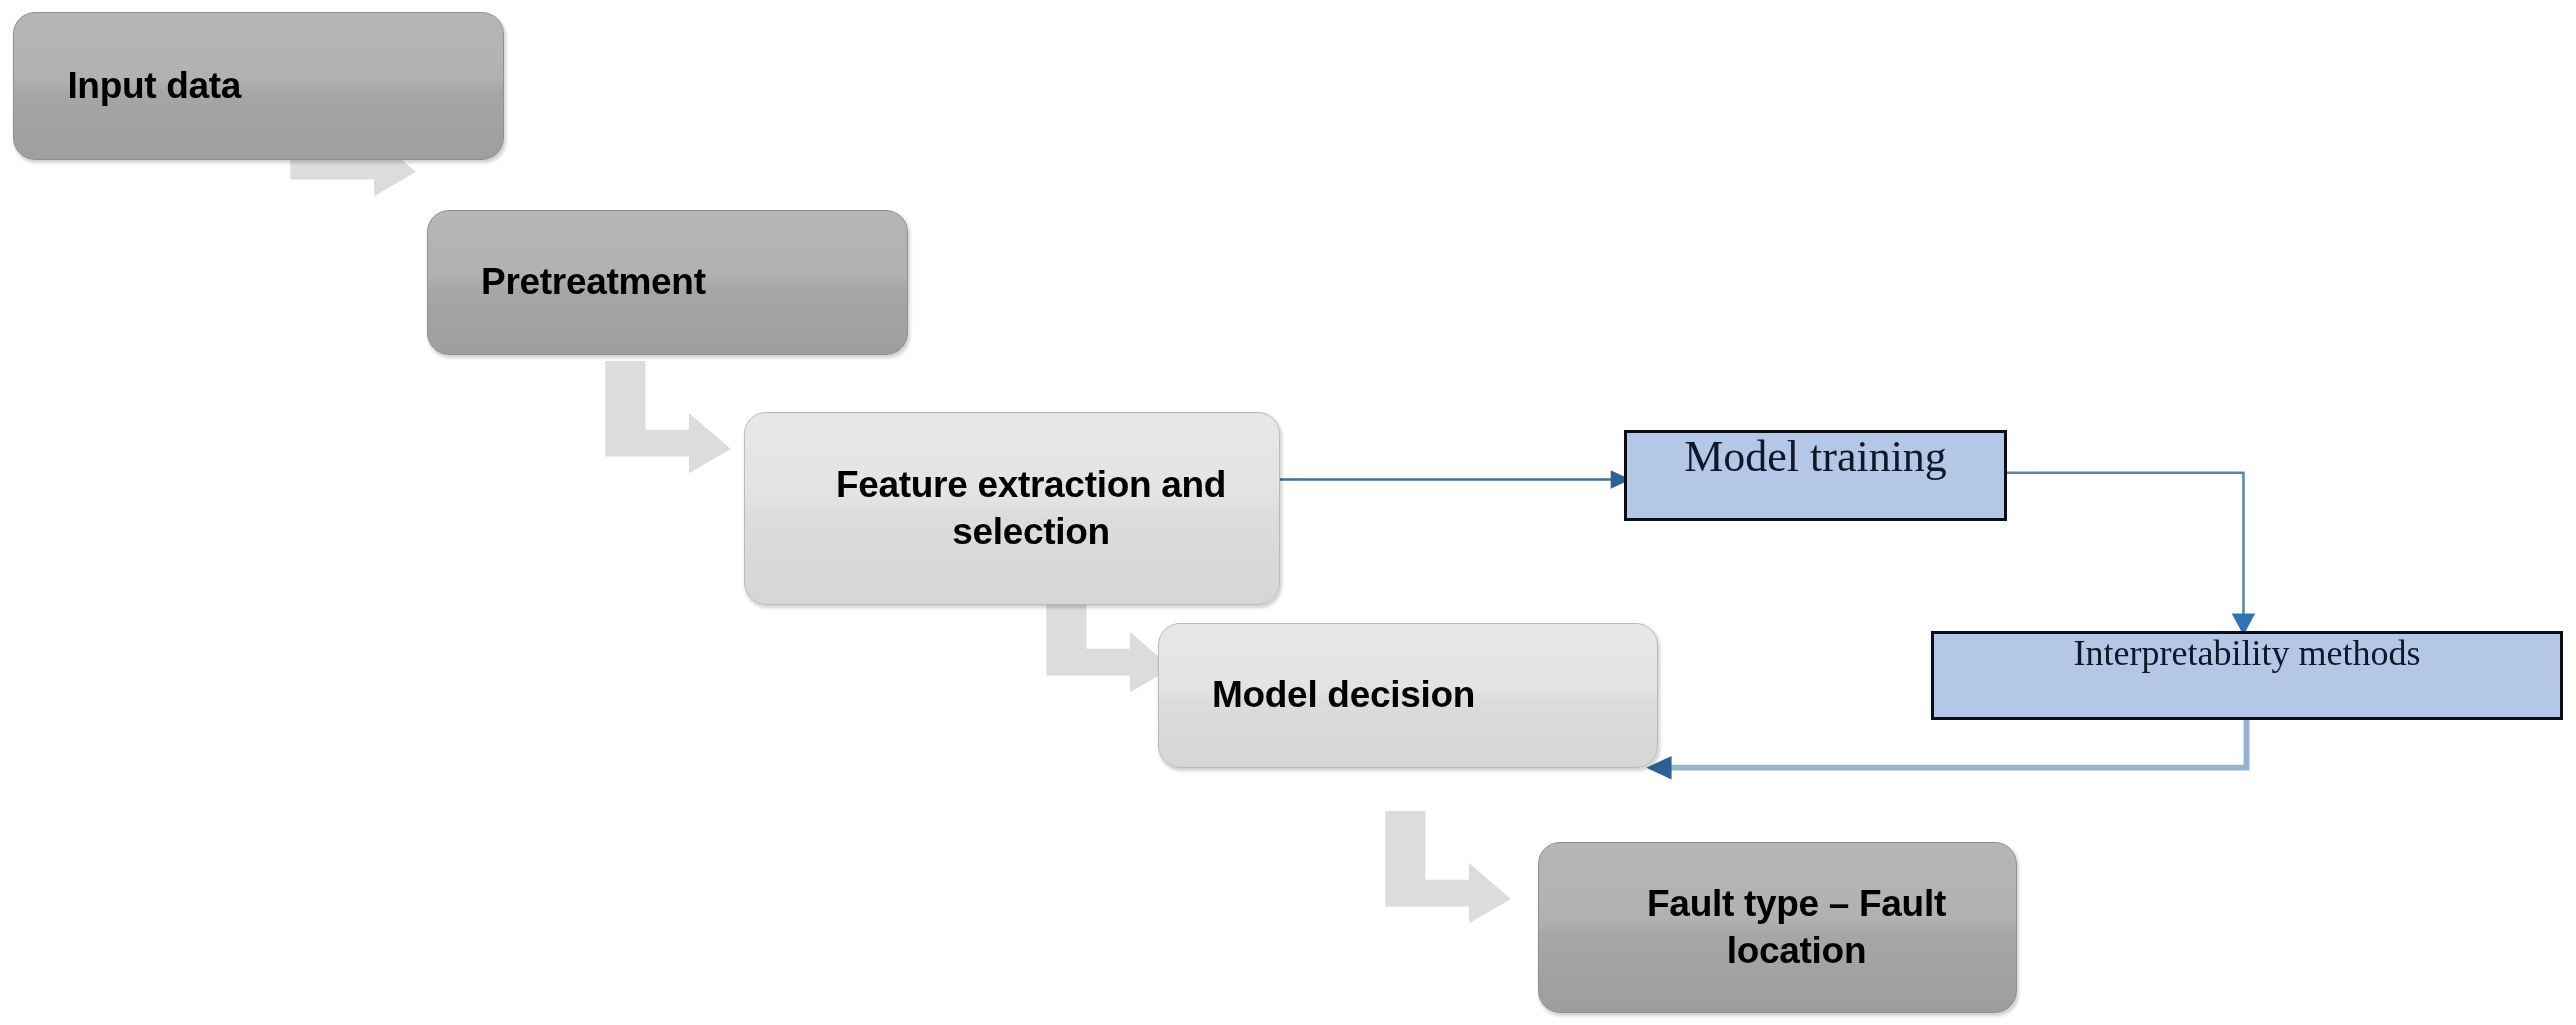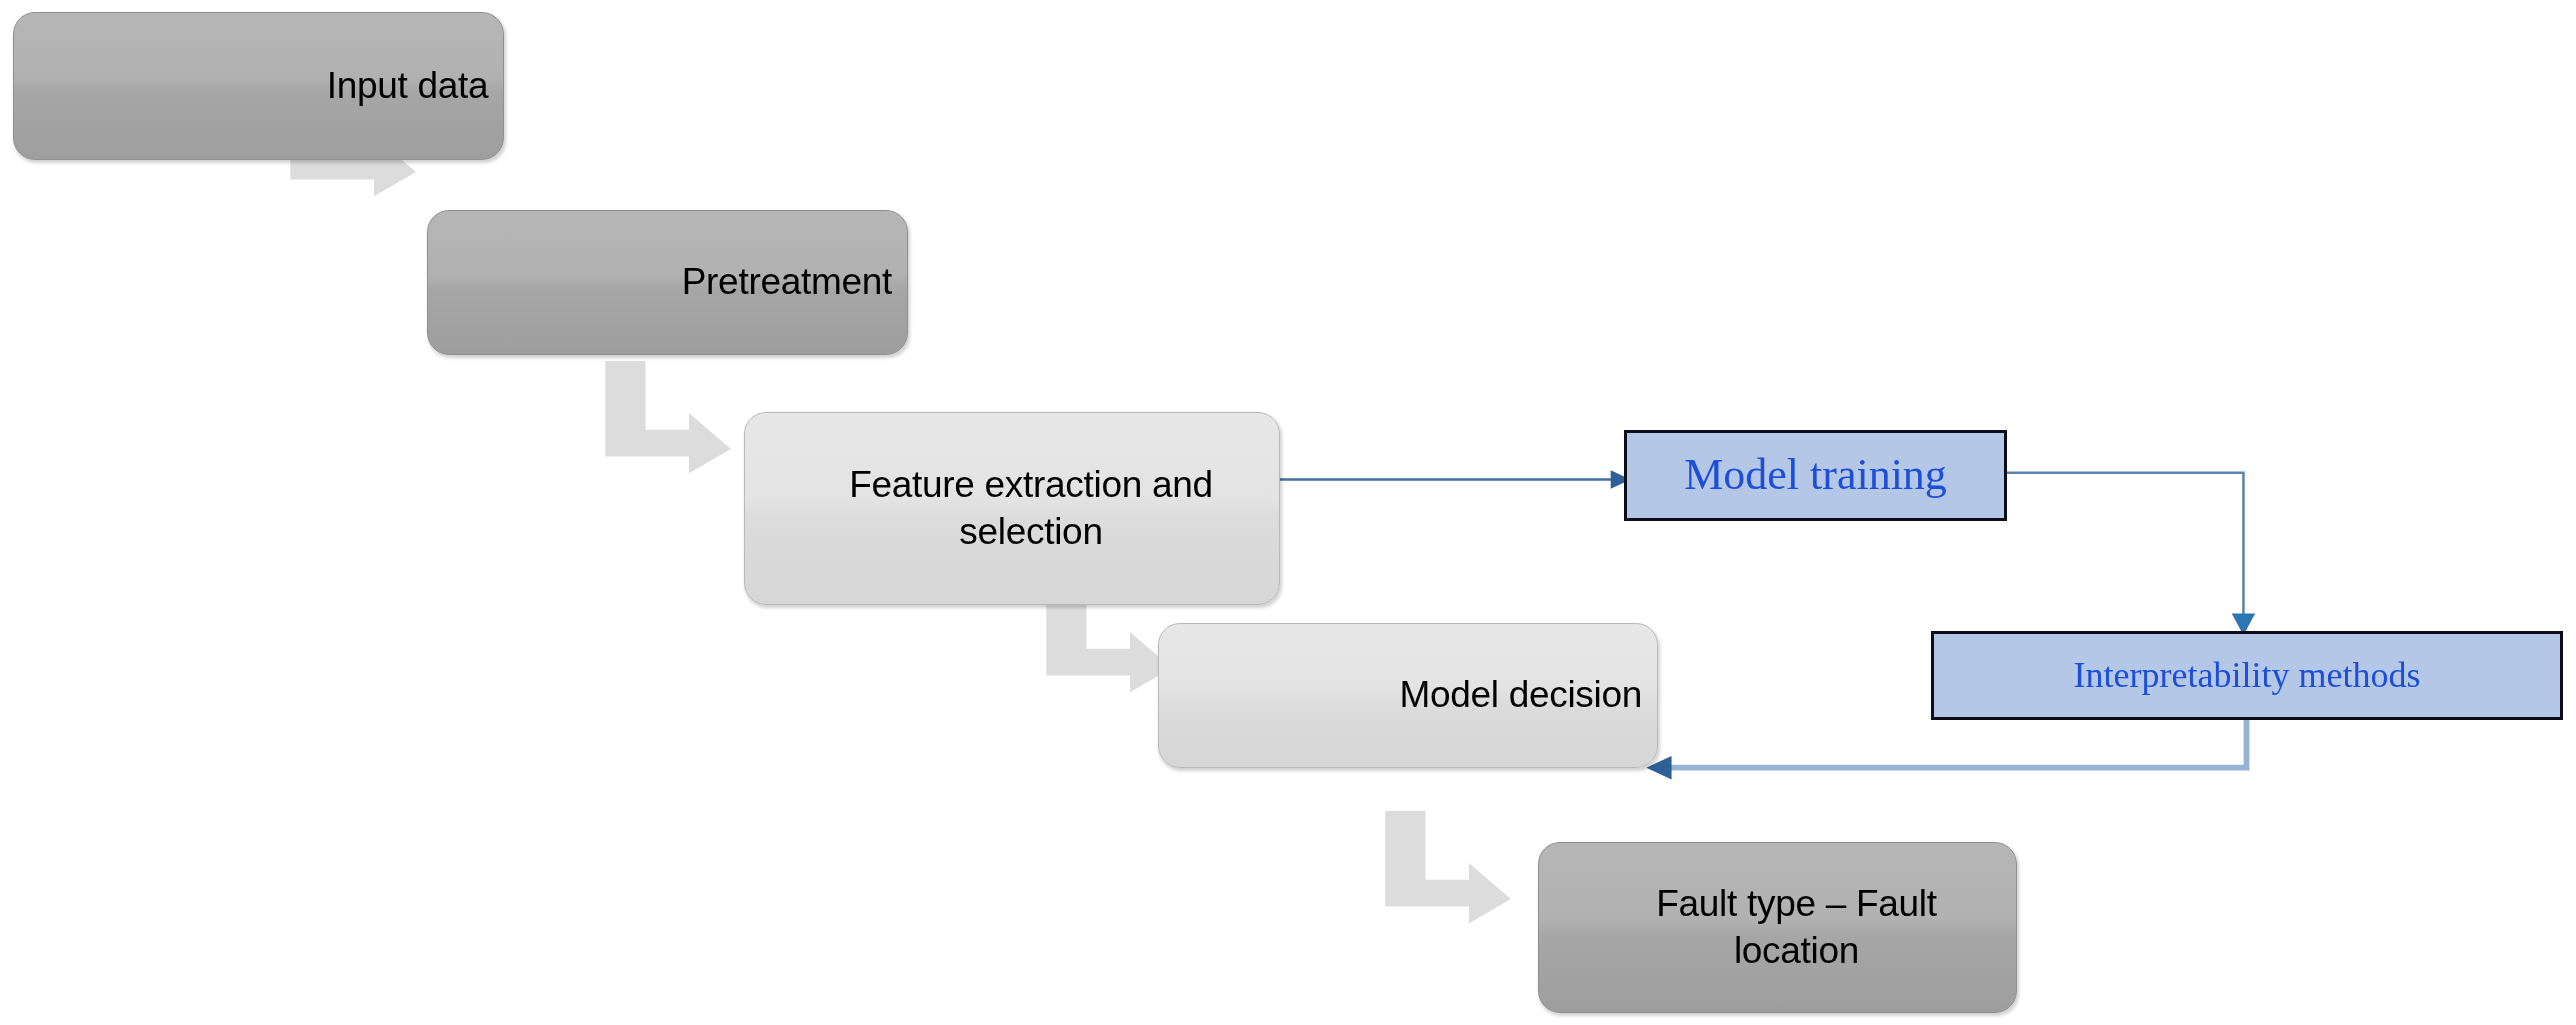--- a/index.html
+++ b/index.html
@@ -18,25 +18,25 @@
   }
 
   
   .gbox {
     position: absolute;
     box-sizing: border-box;
     border-radius: 22px;
     border: 1.7px solid #9a9a9a;
     display: flex;
     align-items: center;
-    justify-content: flex-end;
+    justify-content: flex-start;
     text-align: center;
     color: #000000;
     font-family: "Liberation Sans", sans-serif;
-    font-weight: 400;
+    font-weight: 700;
     line-height: 1.25;
     letter-spacing: -0.3px;
     box-shadow: 1.7px 2.5px 3.4px rgba(0,0,0,0.18);
     padding-left: 38px;
   }
   .gbox.dark {
     background: linear-gradient(to bottom, #b6b6b6 0%, #b1b1b1 45%, #a6a6a6 55%, #9e9e9e 100%);
     border-color: #8f8f8f;
   }
   .gbox.light {
@@ -48,24 +48,23 @@
     padding: 0 15px;
   }
 
   
   .bbox {
     position: absolute;
     box-sizing: border-box;
     border: 3.4px solid #0d0d1a;
     background: #b4c7e7;
     display: flex;
-    align-items: center;
     justify-content: center;
     text-align: center;
-    color: #1d4ed8;
+    color: #0f172a;
     font-family: "Liberation Serif", serif;
     font-weight: 400;
     line-height: 1.1;
   }
 
   
   .elbow {
     position: absolute;
     pointer-events: none;
   }

